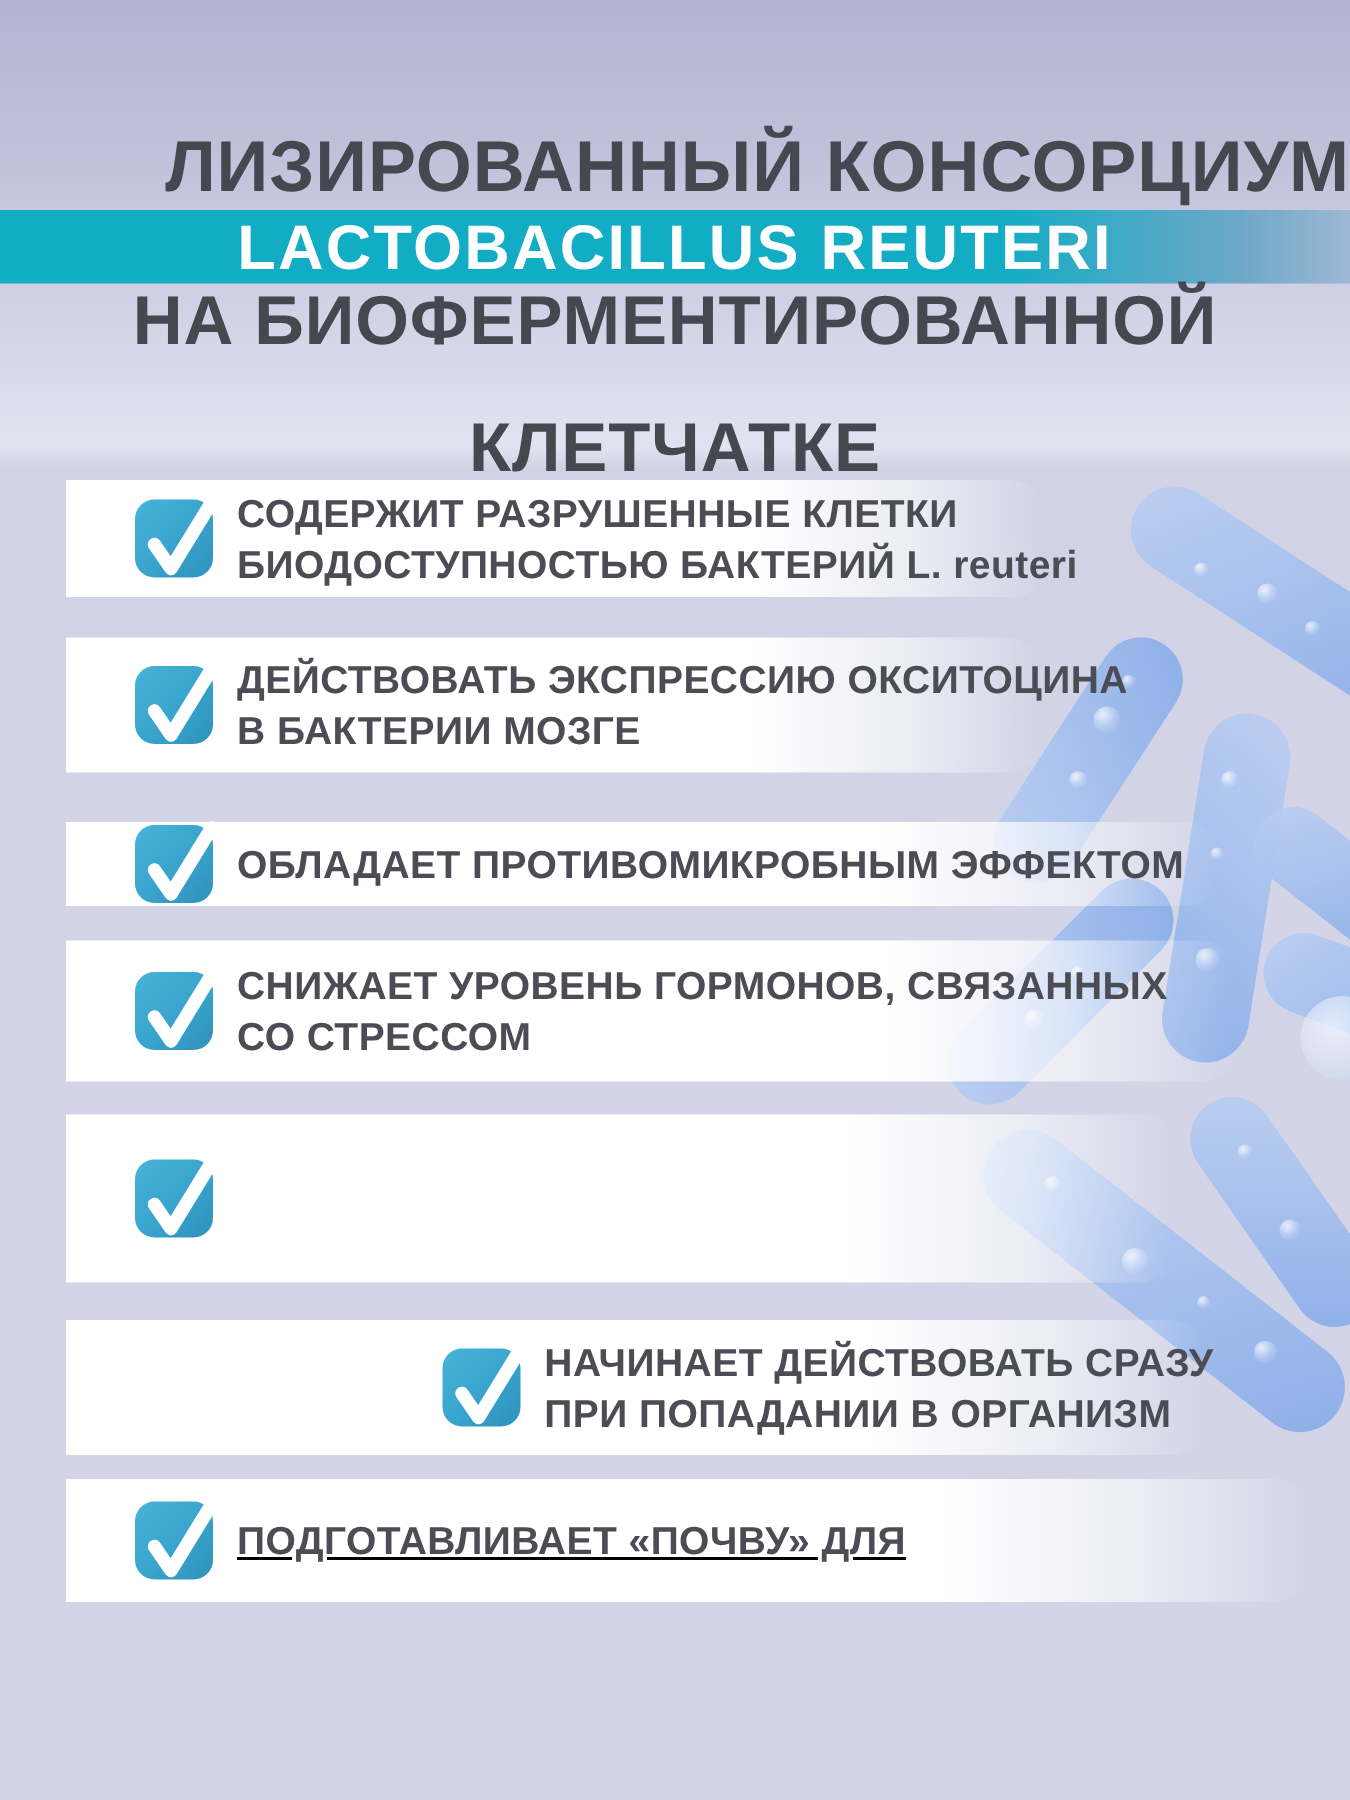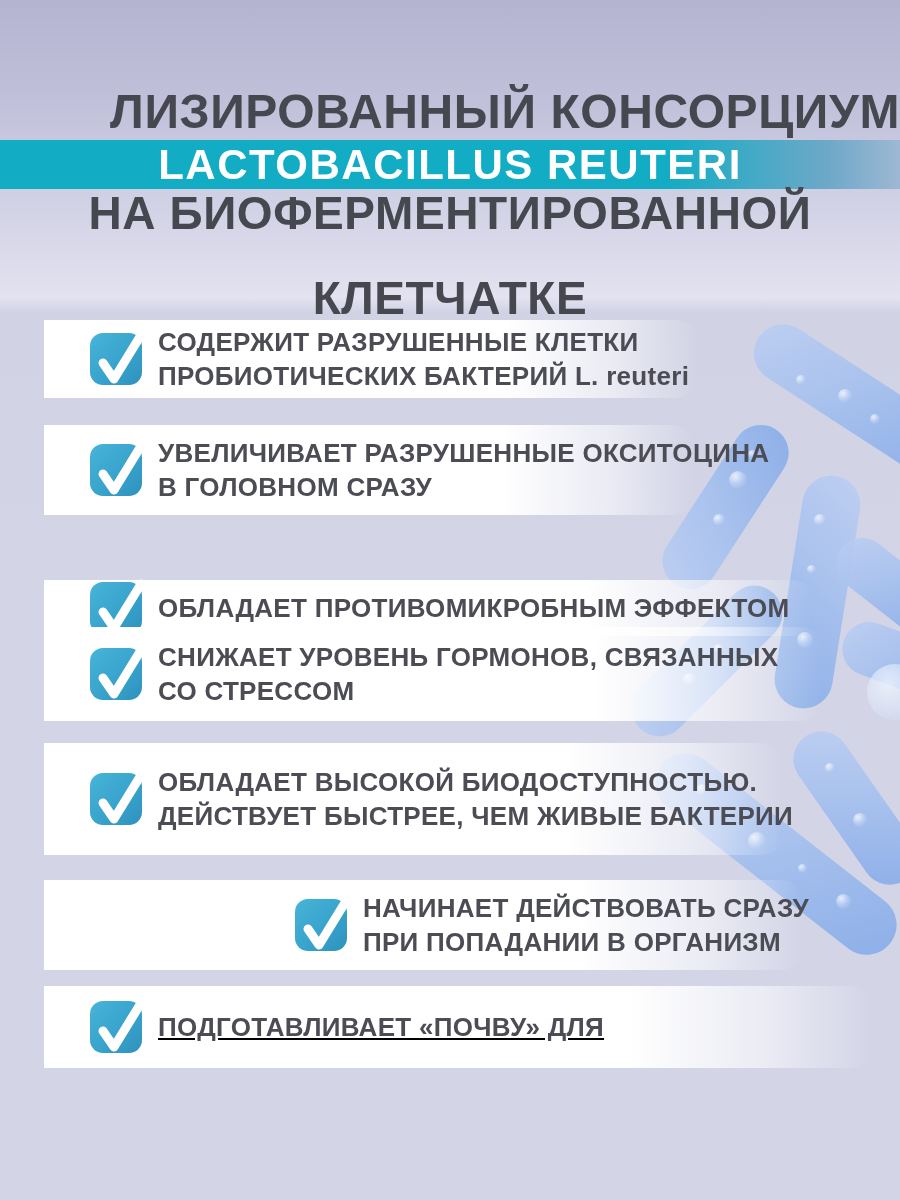--- a/index.html
+++ b/index.html
@@ -61,21 +61,21 @@
   .benefit {
     position:absolute; left:0; z-index:2;
     display:flex; align-items:center; gap:16px;
     padding-left:46px; box-sizing:border-box;
     background:linear-gradient(90deg,#ffffff 0%,#ffffff 70%,rgba(255,255,255,.55) 86%,rgba(255,255,255,0) 99%);
     border-radius:0 30px 30px 0;
     margin-left:44px;
   }
   .b1 { top:320px; height:78px;  width:660px; }
   .b2 { top:425px; height:90px;  width:655px; }
-  .b3 { top:580px; height:56px;  width:775px; }
+  .b3 { top:548px; height:56px;  width:775px; }
   .b4 { top:627px; height:94px;  width:785px; }
   .b5 { top:743px; height:112px; width:745px; }
   .b6 { top:880px; height:90px;  width:765px;justify-content:flex-end; }
   .b7 { top:986px; height:82px;  width:835px;text-decoration:underline; }
 
   .checkbox {
     position:relative; flex:0 0 52px; width:52px; height:52px;
     border-radius:13px;
     background:linear-gradient(135deg,#49b4d8 0%,#38a3cc 55%,#2e92bd 100%);
   }
@@ -130,33 +130,33 @@
   <div class="title-line title-4">КЛЕТЧАТКЕ</div>
 
   <div class="benefit b1">
     <span class="checkbox">
       <svg width="56" height="68" viewBox="0 0 56 68">
           <path d="M10 40 L21 56 L48 12" fill="none" stroke="#ffffff" stroke-width="9" stroke-linecap="round" stroke-linejoin="round"></path>
         </svg>
     </span>
     <span class="benefit-text">
       <span class="benefit-line">СОДЕРЖИТ РАЗРУШЕННЫЕ КЛЕТКИ</span>
-      <span class="benefit-line">ПРОБИОТИЧЕСКИХ БАКТЕРИЙ L. reuteri</span>
+      <span class="benefit-line">БИОДОСТУПНОСТЬЮ БАКТЕРИЙ L. reuteri</span>
     </span>
   </div>
 
   <div class="benefit b2">
     <span class="checkbox">
       <svg width="56" height="68" viewBox="0 0 56 68">
           <path d="M10 40 L21 56 L48 12" fill="none" stroke="#ffffff" stroke-width="9" stroke-linecap="round" stroke-linejoin="round"></path>
         </svg>
     </span>
     <span class="benefit-text">
-      <span class="benefit-line">УВЕЛИЧИВАЕТ РАЗРУШЕННЫЕ ОКСИТОЦИНА</span>
-      <span class="benefit-line">В ГОЛОВНОМ СРАЗУ</span>
+      <span class="benefit-line">ДЕЙСТВОВАТЬ ЭКСПРЕССИЮ ОКСИТОЦИНА</span>
+      <span class="benefit-line">В БАКТЕРИИ МОЗГЕ</span>
     </span>
   </div>
 
   <div class="benefit b3">
     <span class="checkbox">
       <svg width="56" height="68" viewBox="0 0 56 68">
           <path d="M10 40 L21 56 L48 12" fill="none" stroke="#ffffff" stroke-width="9" stroke-linecap="round" stroke-linejoin="round"></path>
         </svg>
     </span>
     <span class="benefit-text">
@@ -176,24 +176,20 @@
       <span class="benefit-line">СО СТРЕССОМ</span>
     </span>
   </div>
 
   <div class="benefit b5">
     <span class="checkbox">
       <svg width="56" height="68" viewBox="0 0 56 68">
           <path d="M10 40 L21 56 L48 12" fill="none" stroke="#ffffff" stroke-width="9" stroke-linecap="round" stroke-linejoin="round"></path>
         </svg>
     </span>
-    <span class="benefit-text">
-      <span class="benefit-line">ОБЛАДАЕТ ВЫСОКОЙ БИОДОСТУПНОСТЬЮ.</span>
-      <span class="benefit-line">ДЕЙСТВУЕТ БЫСТРЕЕ, ЧЕМ ЖИВЫЕ БАКТЕРИИ</span>
-    </span>
   </div>
 
   <div class="benefit b6">
     <span class="checkbox">
       <svg width="56" height="68" viewBox="0 0 56 68">
           <path d="M10 40 L21 56 L48 12" fill="none" stroke="#ffffff" stroke-width="9" stroke-linecap="round" stroke-linejoin="round"></path>
         </svg>
     </span>
     <span class="benefit-text">
       <span class="benefit-line">НАЧИНАЕТ ДЕЙСТВОВАТЬ СРАЗУ</span>

